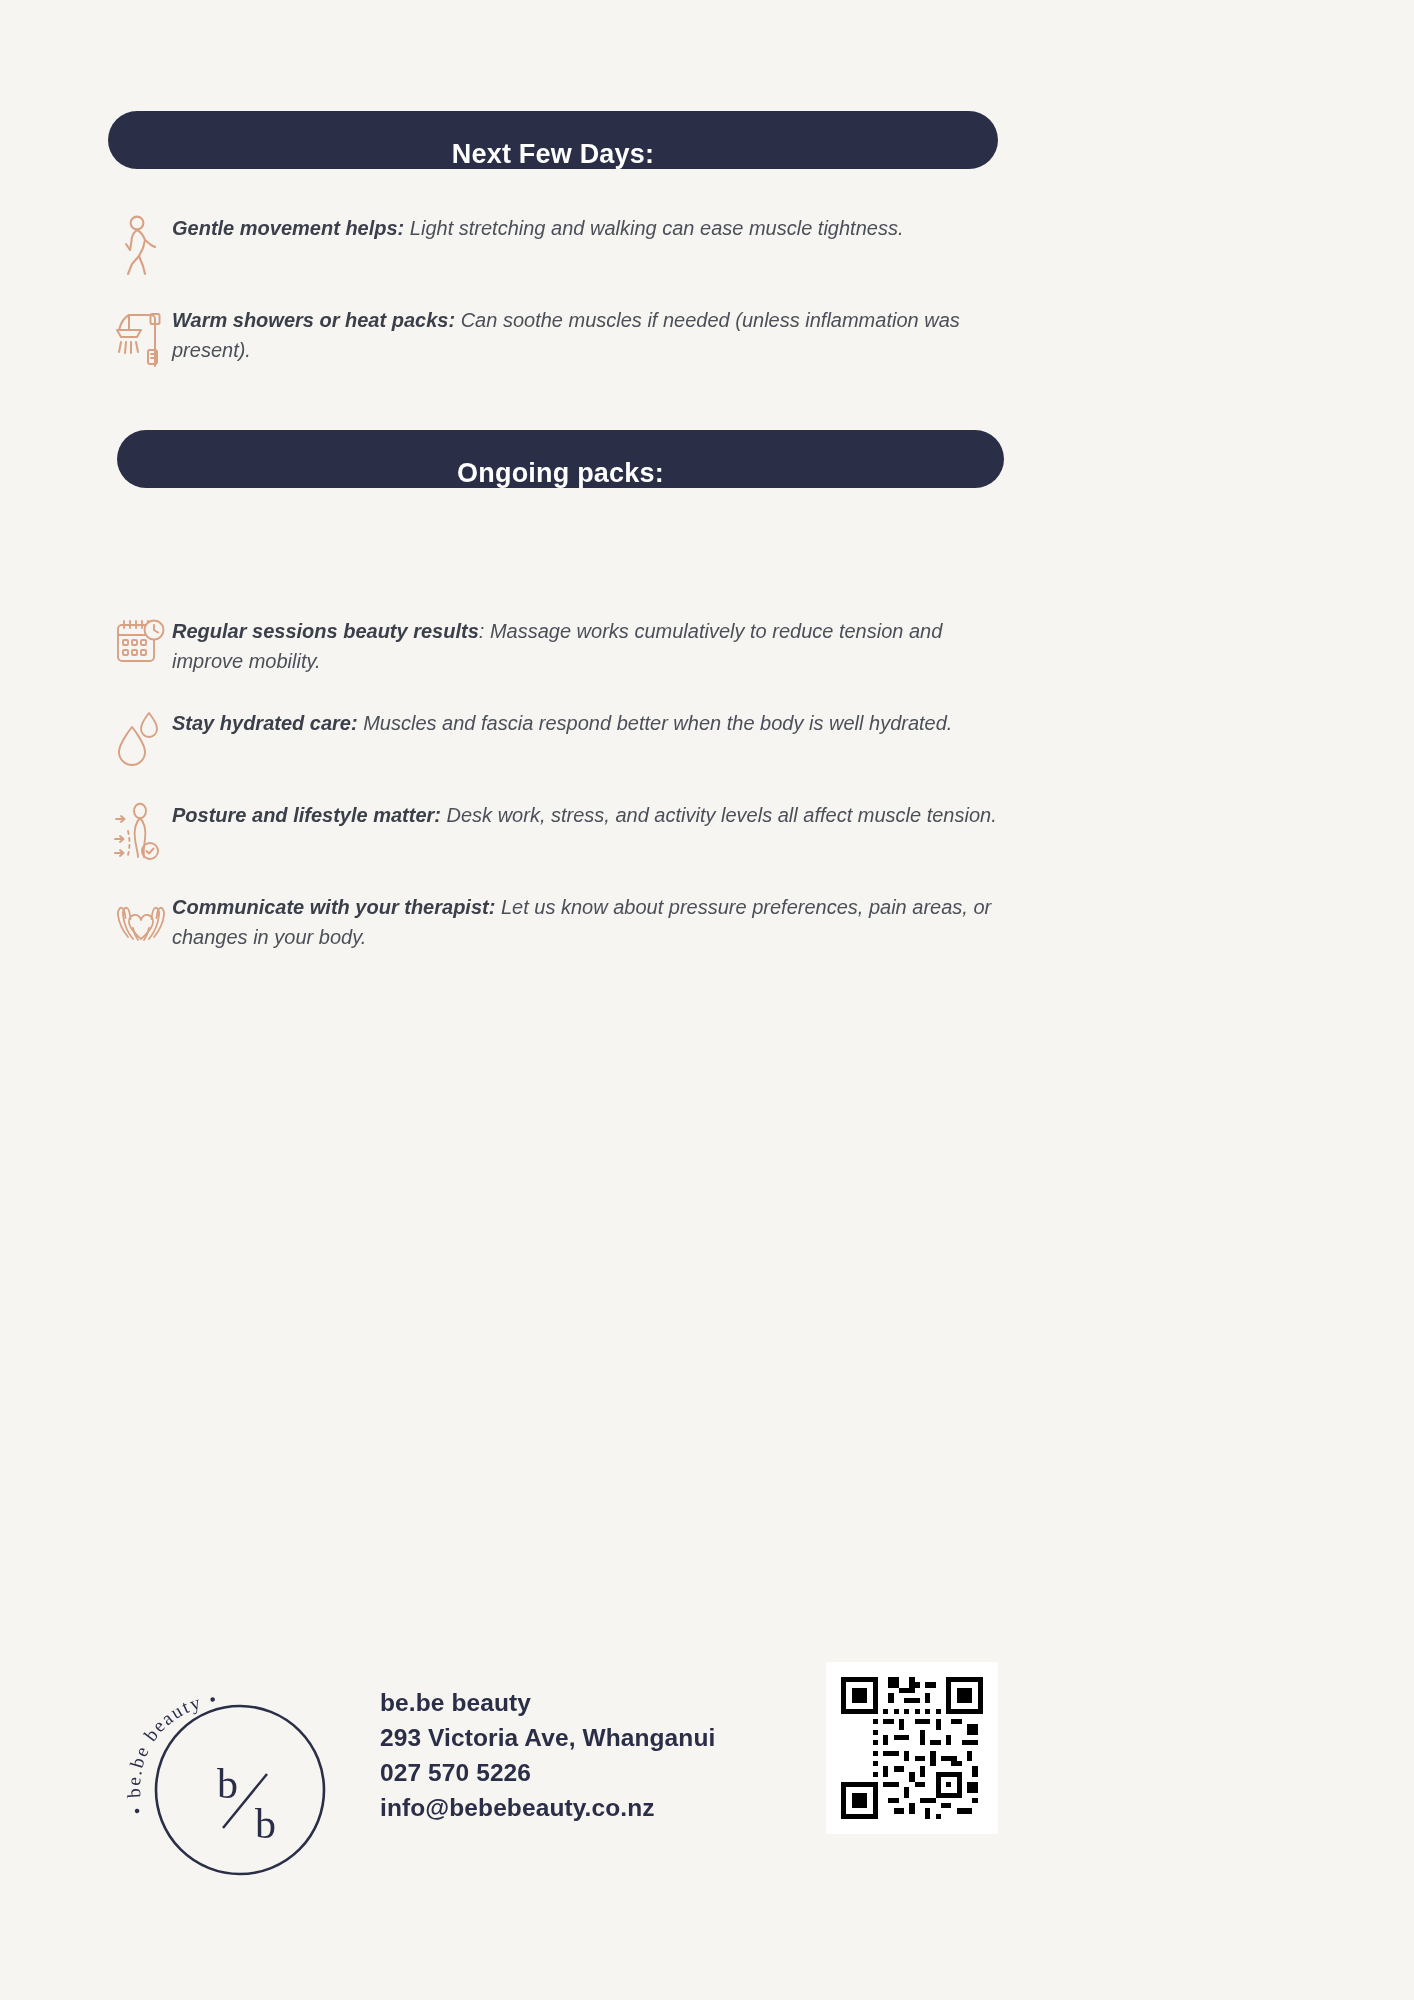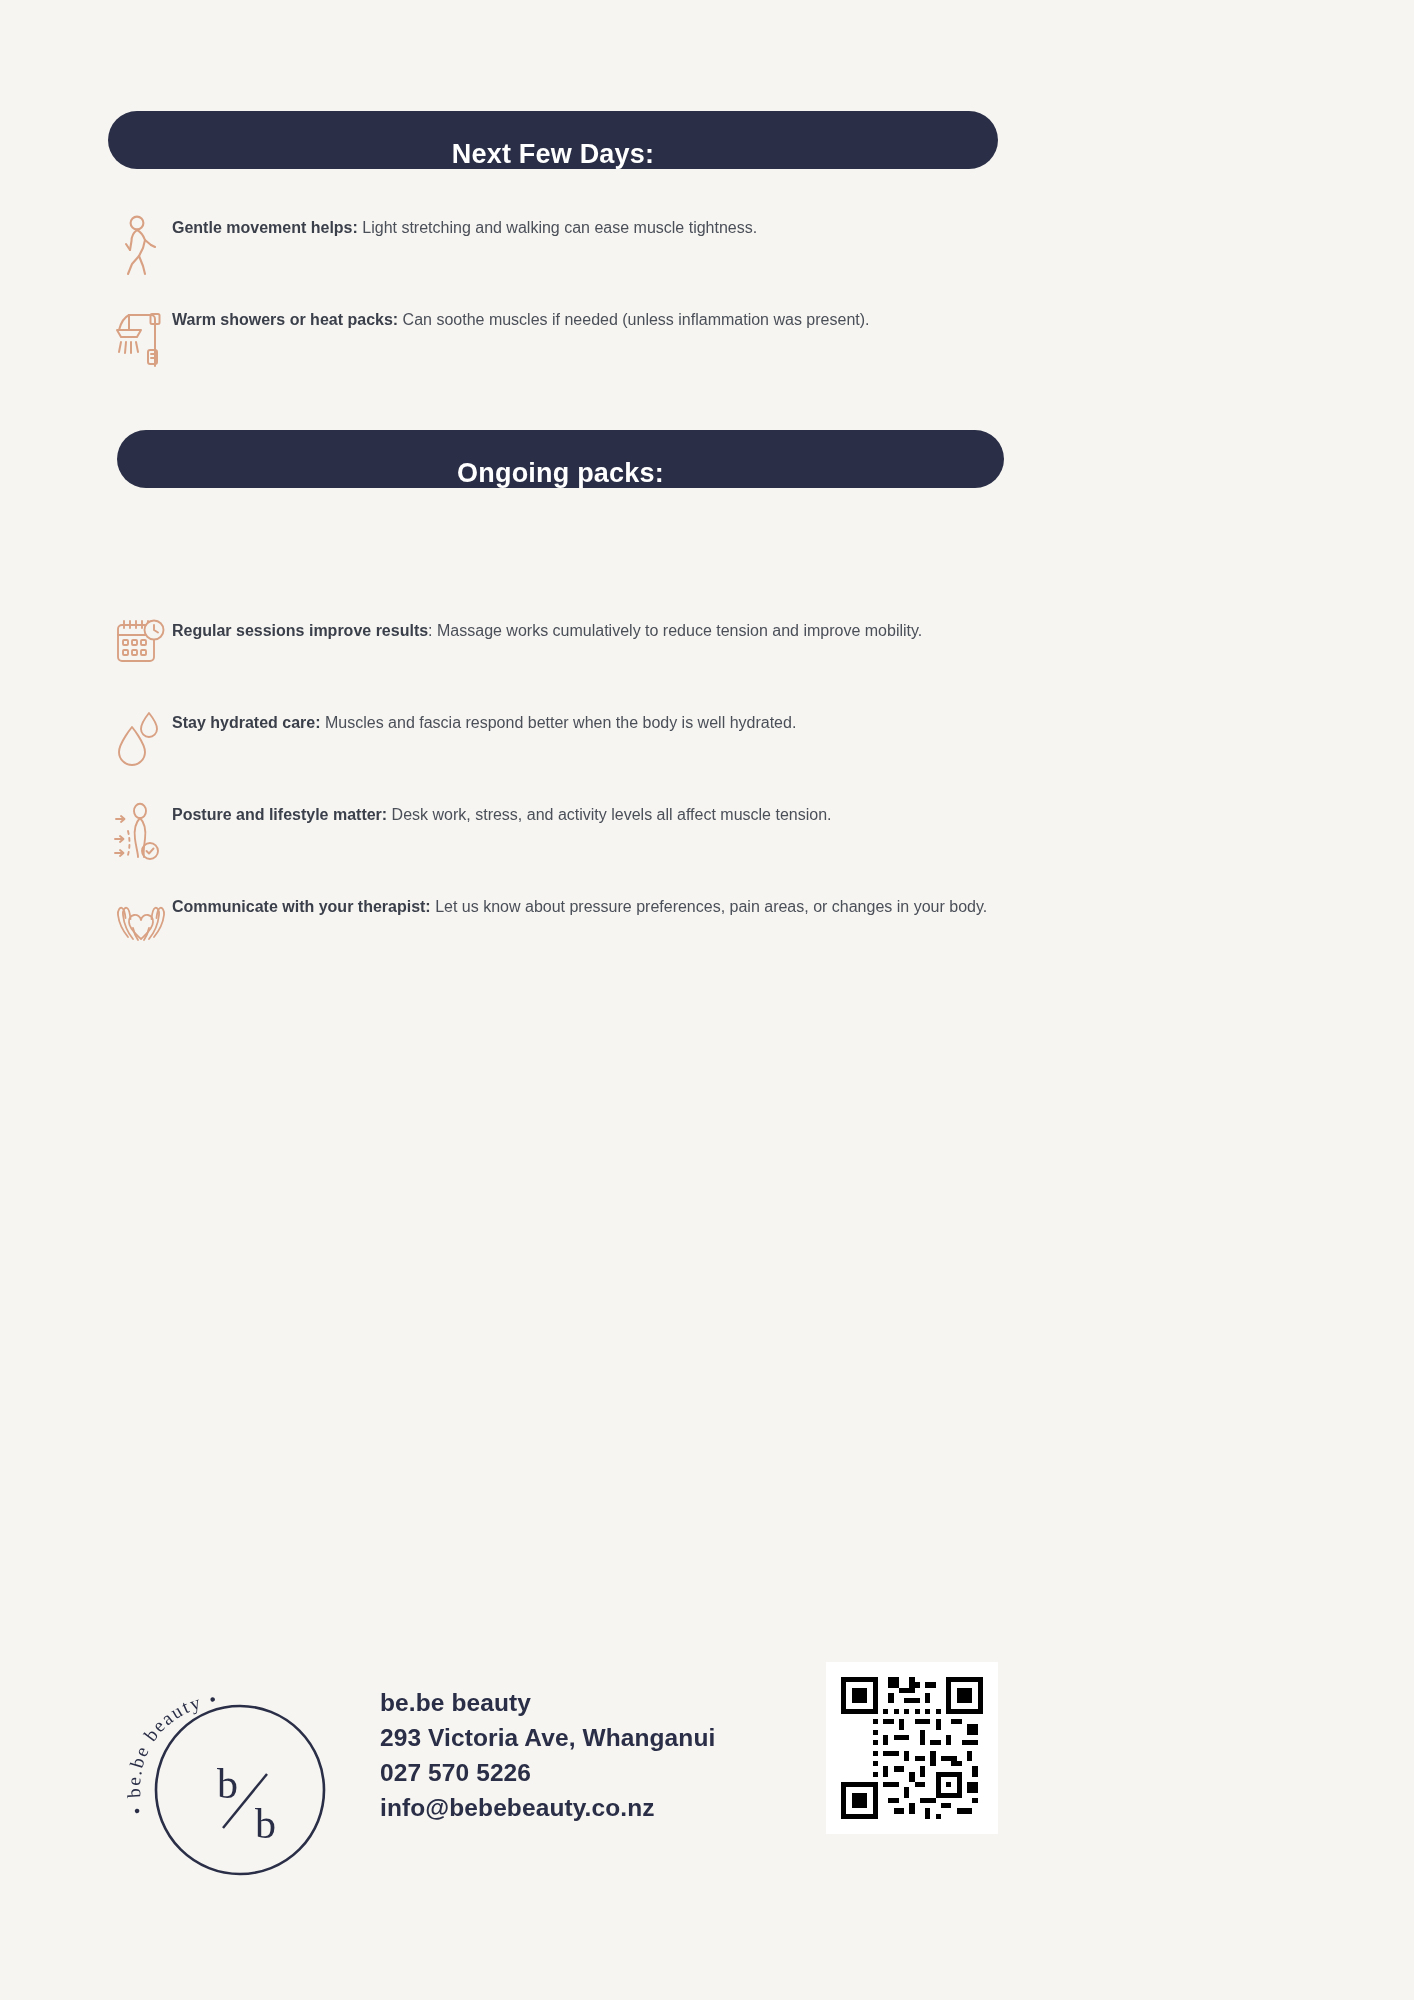--- a/index.html
+++ b/index.html
@@ -45,24 +45,25 @@
     flex:0 0 auto;
     width:62px;
     display:flex;
     justify-content:center;
     align-items:flex-start;
     padding-top:2px;
   }
   .bullet .icon-wrap svg{ display:block; }
   .bullet .body{
     flex:1 1 auto;
-    font-size:16px;
+    font-size:20px;
     line-height:30px;
     color:#4b4f58;
     padding-top:1px;
+    font-style:italic;
   }
   .bullet .body .lead{
     font-weight:bold;
     color:#3a3f4a;
   }
 
   
   .footer{ position:absolute; left:0; top:1640px; width:1414px; height:300px; }
 
   .logo-block{ position:absolute; left:105px; top:30px; width:300px; height:260px; }
@@ -152,21 +153,21 @@
         <rect x="17" y="23" width="5" height="5" rx="1"></rect>
         <rect x="26" y="23" width="5" height="5" rx="1"></rect>
         <rect x="8" y="33" width="5" height="5" rx="1"></rect>
         <rect x="17" y="33" width="5" height="5" rx="1"></rect>
         <rect x="26" y="33" width="5" height="5" rx="1"></rect>
         <circle cx="39" cy="13" r="9.5" fill="#f6f5f2"></circle>
         <path d="M39 8 V13 L43 15.5"></path>
       </svg>
     </span>
     <span class="body">
-      <b class="lead">Regular sessions improve results</b><span>: Massage works cumulatively to reduce tension and improve mobility.</span>
+      <b class="lead">Regular sessions beauty results</b><span>: Massage works cumulatively to reduce tension and improve mobility.</span>
     </span>
   </div>
 
   <div class="bullet" style="left:110px; top:707px; width:900px;">
     <span class="icon-wrap">
       <svg width="50" height="58" viewBox="0 0 50 58" fill="none" stroke="#d9a183" stroke-width="1.9" stroke-linecap="round" stroke-linejoin="round">
         <path d="M33 4 C33 4 25 14 25 20 a8 8 0 0 0 16 0 C41 14 33 4 33 4 Z"></path>
         <path d="M16 18 C16 18 3 34 3 43 a13 13 0 0 0 26 0 C29 34 16 18 16 18 Z"></path>
       </svg>
     </span>

